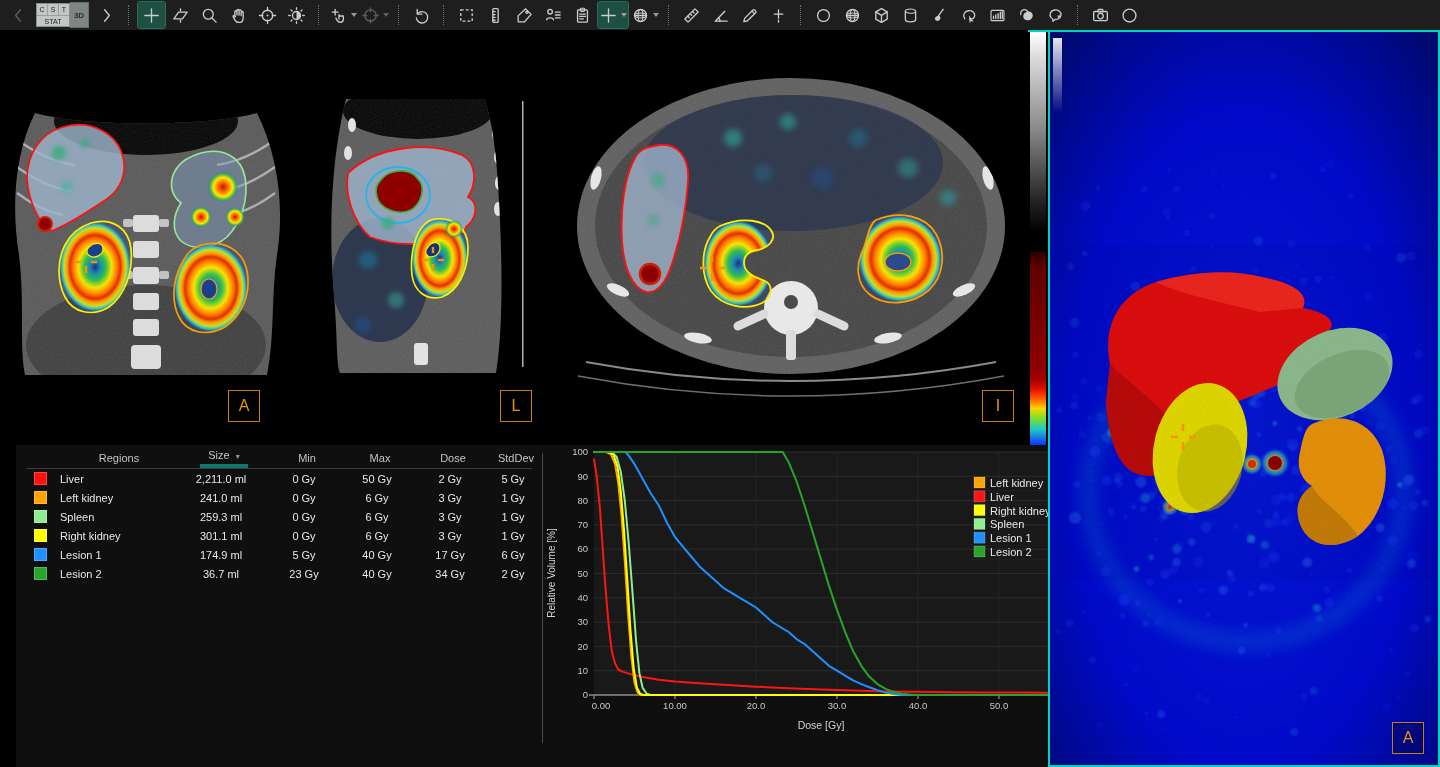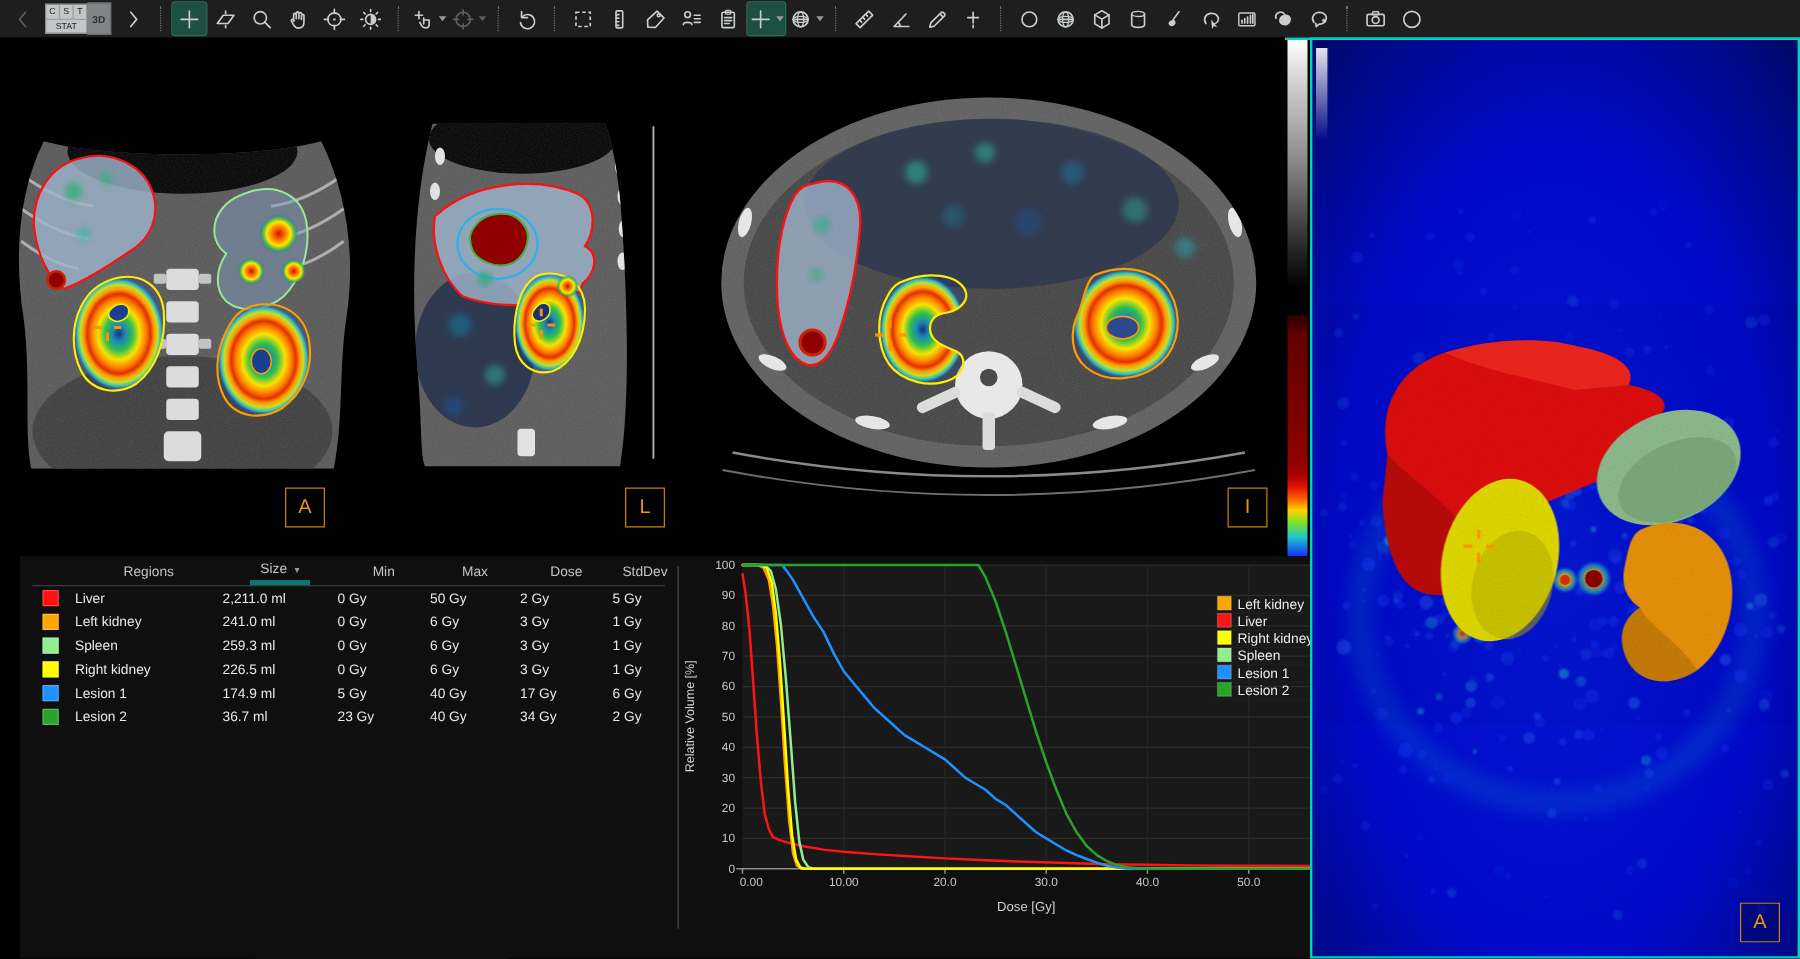--- a/index.html
+++ b/index.html
@@ -33,21 +33,21 @@
   .tablewrap{position:absolute;left:0;top:0;width:526px;height:322px;}
   .t-head,.t-row{display:grid;grid-template-columns:44px 118px 92px 74px 72px 74px 52px;align-items:center;font-size:11px;}
   .t-head{height:20px;color:#c4c4c4;margin-top:3px;}
   .t-head .h{text-align:center;}
   .h-size-inner{display:inline-block;border-bottom:4px solid #0f766e;padding:0 8px 3px 8px;}
   .sort-arrow{font-size:8px;color:#9a9a9a;margin-left:6px;}
   .head-rule{height:1px;background:#3a3a3a;margin:0 10px;}
   .t-row{height:19px;color:#e8e8e8;}
   .t-row .sw{width:13px;height:13px;margin-left:18px;border:1px solid rgba(255,255,255,.22);box-sizing:border-box;}
   .t-row .name{text-align:left;}
-  .num{text-align:left;padding-right:6px;}
+  .num{text-align:center;padding-right:6px;}
   .divider{position:absolute;left:526px;top:8px;height:290px;width:1px;background:#4a4a4a;}
   .chartwrap{position:absolute;left:527px;top:0;width:521px;height:322px;}
   
   .view3d{position:absolute;left:1048px;top:30px;width:392px;height:737px;box-sizing:border-box;border:2px solid #00d4ba;background:#000a96;}
   .view3d svg{display:block;}
   .label3d{position:absolute;left:342px;top:690px;background:rgba(0,6,90,.45);}
 </style>
 </head>
 <body>
 
@@ -568,21 +568,21 @@
           <div class="num">0 Gy</div>
           <div class="num">6 Gy</div>
           <div class="num">3 Gy</div>
           <div class="num">1 Gy</div>
         </div>
         <div class="t-row">
           <div>
             <div class="sw" style="background:#ffff00"></div>
           </div>
           <div class="name">Right kidney</div>
-          <div class="num">226.5 ml</div>
+          <div class="num">301.1 ml</div>
           <div class="num">0 Gy</div>
           <div class="num">6 Gy</div>
           <div class="num">3 Gy</div>
           <div class="num">1 Gy</div>
         </div>
         <div class="t-row">
           <div>
             <div class="sw" style="background:#1e90ff"></div>
           </div>
           <div class="name">Lesion 1</div>

